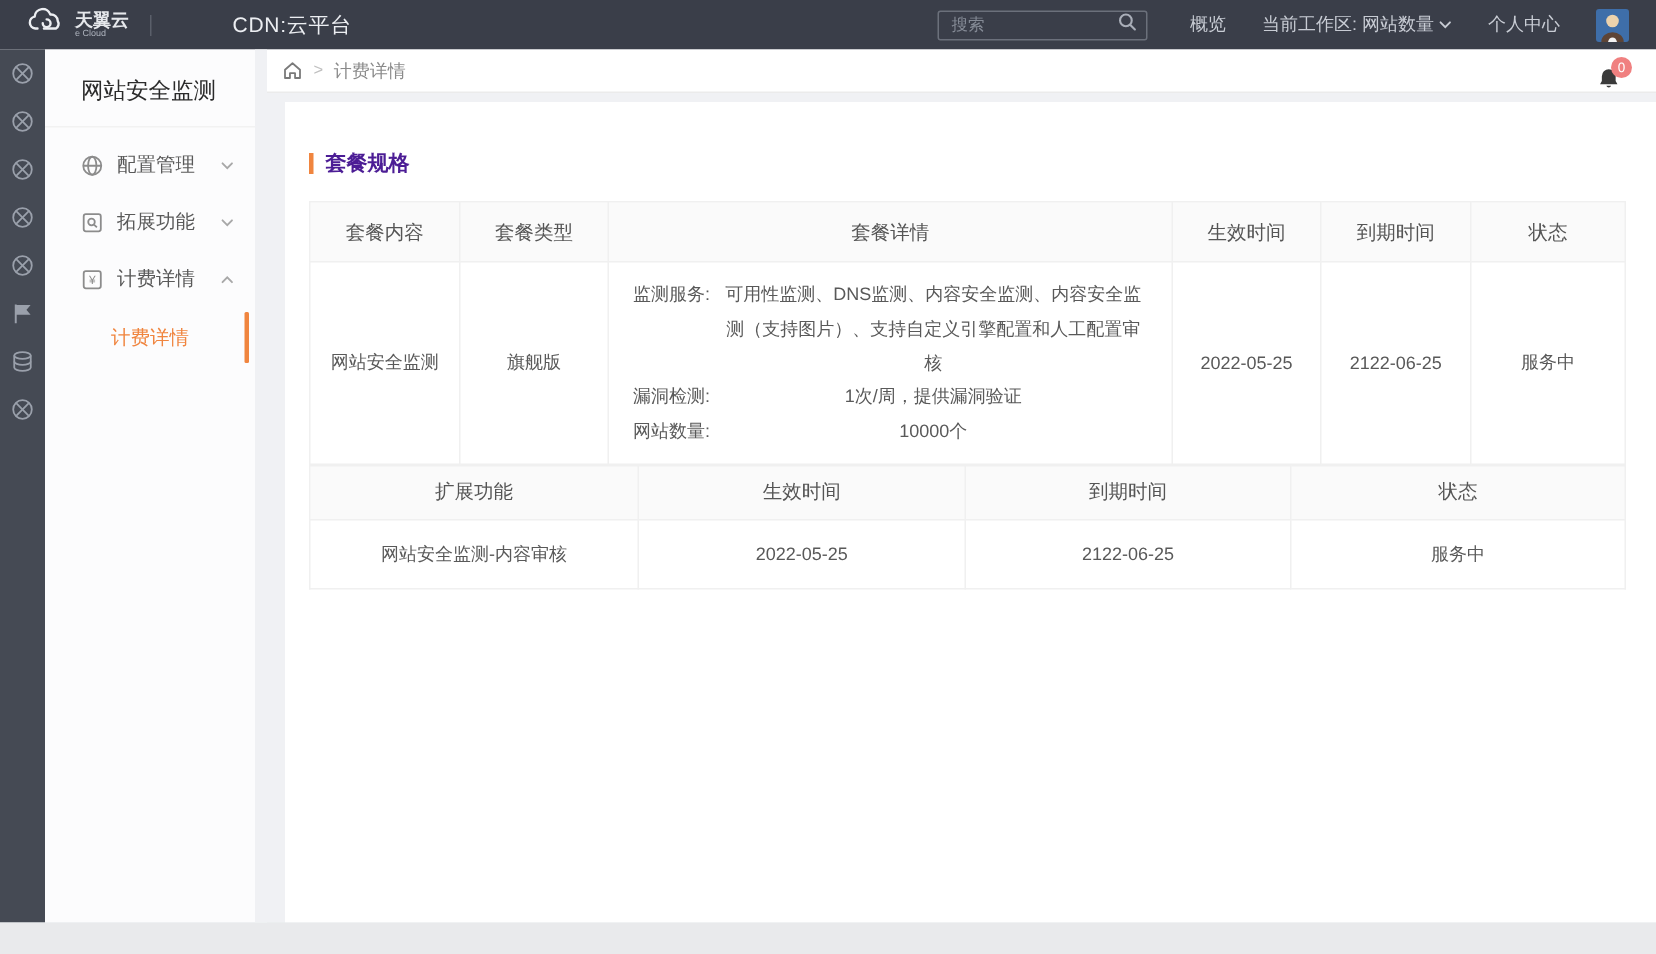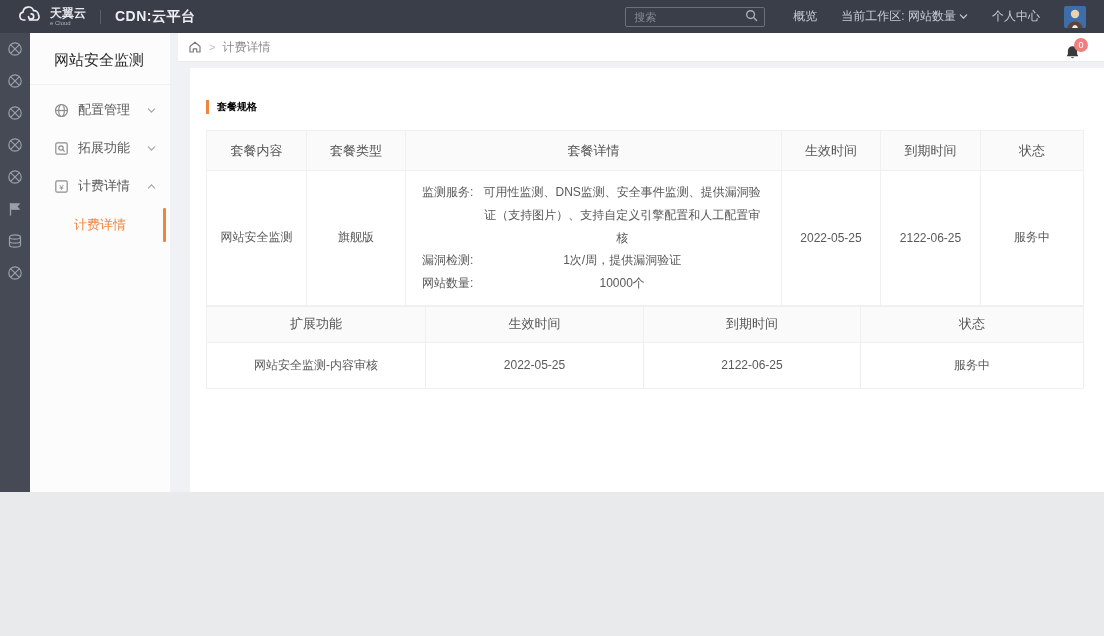--- a/index.html
+++ b/index.html
@@ -1,26 +1,26 @@
 <!DOCTYPE html>
 <html><head>
 <meta charset="utf-8">
 <style>
   html,body{margin:0;padding:0;background:#e9eaec;}
   *{box-sizing:border-box;font-family:"Liberation Sans","DejaVu Sans",sans-serif;}
-  .screen{position:relative;width:1104px;height:492px;overflow:hidden;background:#f0f1f4;}
+  .screen{position:relative;width:1104px;height:615px;overflow:hidden;background:#f0f1f4;}
 
   
   .topbar{position:absolute;left:0;top:0;width:1104px;height:33px;background:#3a3e49;display:flex;align-items:center;padding:0 18px;color:#c8ccd4;}
   .brand{display:flex;align-items:center;}
   .brand-name{display:flex;flex-direction:column;line-height:1;margin-left:6px;}
   .brand-cn{font-size:12px;color:#e6e8ec;font-weight:bold;}
   .brand-en{font-size:6px;color:#aeb3bd;margin-top:1px;}
   .brand-divider{width:1px;height:14px;background:#5a5f6a;margin:0 14px;}
-  .brand-product{font-size:14px;font-weight:bold;color:#eceef2;letter-spacing:.5px;}
+  .brand-product{font-size:14px;font-weight:normal;color:#eceef2;letter-spacing:.5px;margin-left:40px;}
   .topbar-spacer{flex:1;}
   .search-box{width:140px;height:20px;border:1px solid #6b707b;border-radius:2px;display:flex;align-items:center;padding:0 6px;margin-right:28px;}
   .search-box input{flex:1;background:transparent;border:none;outline:none;font-size:11px;color:#c8ccd4;width:100px;}
   .search-box input::placeholder{color:#858b96;}
   .top-link{font-size:12px;color:#c8ccd4;margin-right:24px;white-space:nowrap;cursor:pointer;display:flex;align-items:center;gap:3px;}
   .avatar{width:22px;height:22px;border-radius:2px;overflow:hidden;margin-left:24px;flex:0 0 auto;}
 
   
   .rail{position:absolute;left:0;top:33px;width:30px;height:603px;background:#454a54;display:flex;flex-direction:column;align-items:center;padding-top:8px;}
   .rail-icon{width:16px;height:16px;margin-bottom:16px;color:#9aa0ab;flex:0 0 auto;cursor:pointer;}
@@ -50,21 +50,21 @@
   .bell-wrap{position:relative;margin-right:14px;cursor:pointer;margin-top:10px;}
   .bell-wrap svg{display:block;width:15px;height:15px;color:#3a3a3a;}
   .bell-badge{position:absolute;top:-7px;left:9px;min-width:14px;height:14px;border-radius:8px;background:#f08080;color:#fff;font-size:9px;display:flex;align-items:center;justify-content:center;padding:0 3px;}
 
   
   .content{position:absolute;left:178px;top:62px;width:926px;height:574px;background:#f0f1f4;}
   .panel{position:absolute;left:12px;top:6px;right:0;bottom:0;background:#ffffff;overflow:hidden;}
   .section-title{display:flex;align-items:center;margin:32px 0 16px 16px;}
   .section-title.second{margin-top:68px;}
   .title-bar{width:3px;height:14px;background:#f0853f;margin-right:8px;}
-  .title-text{font-size:10px;color:#000000;font-weight:bold;}
+  .title-text{font-size:14px;color:#4c1d95;font-weight:bold;}
 
   table.grid{border-collapse:collapse;table-layout:fixed;margin-left:16px;width:877px;}
   table.grid th{background:#fafafa;font-size:13px;color:#555;font-weight:500;border:1px solid #f0f0f0;text-align:center;}
   table.grid td{font-size:12px;color:#595959;border:1px solid #f0f0f0;text-align:center;background:#fff;}
   .pkg-table th{height:40px;}
   .pkg-table td{height:96px;}
   .ext-table th{height:36px;}
   .ext-table td{height:46px;}
   td.details-cell{text-align:left;padding:10px 16px;}
   .detail-line{display:flex;font-size:12px;color:#595959;line-height:1.9;}
@@ -285,21 +285,21 @@
             <th>状态</th>
           </tr>
         </thead>
         <tbody>
           <tr>
             <td>网站安全监测</td>
             <td>旗舰版</td>
             <td class="details-cell">
               <div class="detail-line">
                 <span class="detail-label">监测服务:</span>
-                <span class="detail-text">可用性监测、DNS监测、安全事件监测、提供漏洞验证（支持图片）、支持自定义引擎配置和人工配置审核</span>
+                <span class="detail-text">可用性监测、DNS监测、内容安全监测、内容安全监测（支持图片）、支持自定义引擎配置和人工配置审核</span>
               </div>
               <div class="detail-line">
                 <span class="detail-label">漏洞检测:</span>
                 <span class="detail-text">1次/周，提供漏洞验证</span>
               </div>
               <div class="detail-line">
                 <span class="detail-label">网站数量:</span>
                 <span class="detail-text">10000个</span>
               </div>
             </td>

